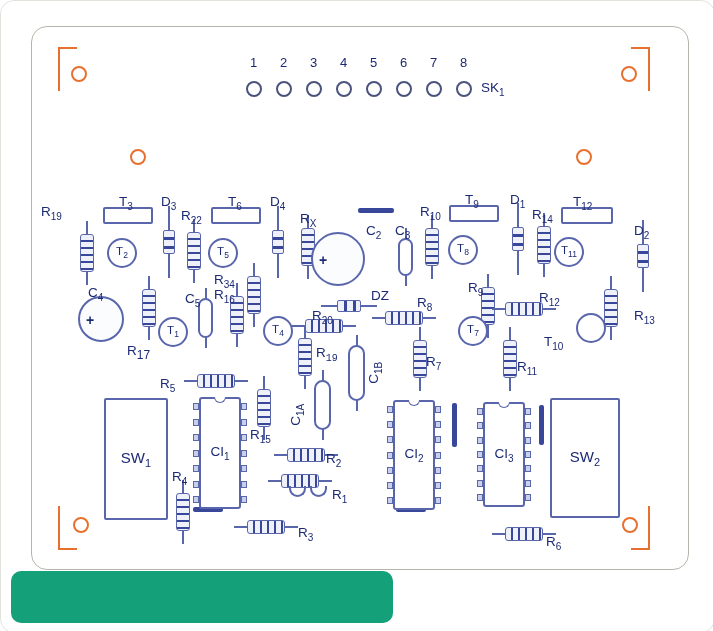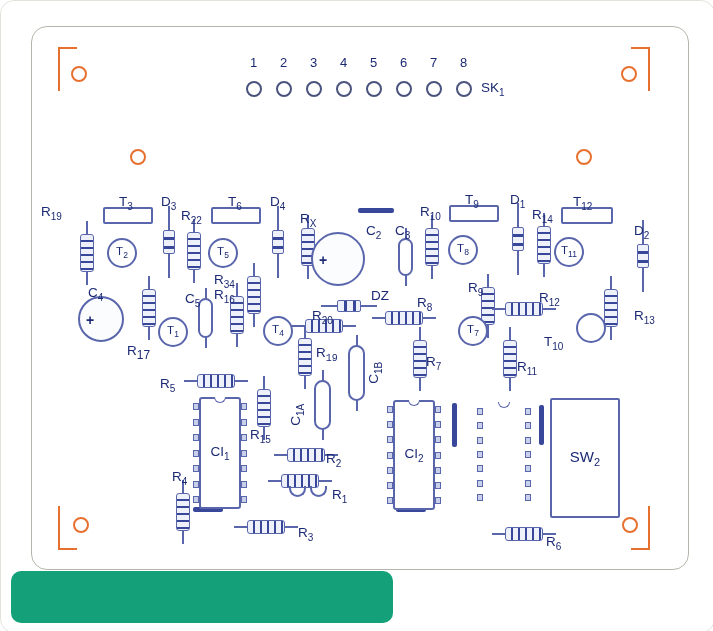--- a/index.html
+++ b/index.html
@@ -197,21 +197,27 @@
       <div style="position: absolute; box-sizing: border-box; left: 476px; top: 435.667px; width: 6px; height: 7px; background: rgb(201, 209, 234); border: 1px solid rgb(90, 102, 172);"></div>
       <div style="position: absolute; box-sizing: border-box; left: 524px; top: 435.667px; width: 6px; height: 7px; background: rgb(201, 209, 234); border: 1px solid rgb(90, 102, 172);"></div>
       <div style="position: absolute; box-sizing: border-box; left: 476px; top: 450px; width: 6px; height: 7px; background: rgb(201, 209, 234); border: 1px solid rgb(90, 102, 172);"></div>
       <div style="position: absolute; box-sizing: border-box; left: 524px; top: 450px; width: 6px; height: 7px; background: rgb(201, 209, 234); border: 1px solid rgb(90, 102, 172);"></div>
       <div style="position: absolute; box-sizing: border-box; left: 476px; top: 464.333px; width: 6px; height: 7px; background: rgb(201, 209, 234); border: 1px solid rgb(90, 102, 172);"></div>
       <div style="position: absolute; box-sizing: border-box; left: 524px; top: 464.333px; width: 6px; height: 7px; background: rgb(201, 209, 234); border: 1px solid rgb(90, 102, 172);"></div>
       <div style="position: absolute; box-sizing: border-box; left: 476px; top: 478.667px; width: 6px; height: 7px; background: rgb(201, 209, 234); border: 1px solid rgb(90, 102, 172);"></div>
       <div style="position: absolute; box-sizing: border-box; left: 524px; top: 478.667px; width: 6px; height: 7px; background: rgb(201, 209, 234); border: 1px solid rgb(90, 102, 172);"></div>
       <div style="position: absolute; box-sizing: border-box; left: 476px; top: 493px; width: 6px; height: 7px; background: rgb(201, 209, 234); border: 1px solid rgb(90, 102, 172);"></div>
       <div style="position: absolute; box-sizing: border-box; left: 524px; top: 493px; width: 6px; height: 7px; background: rgb(201, 209, 234); border: 1px solid rgb(90, 102, 172);"></div>
+      <div style="position: absolute; box-sizing: border-box; left: 482px; top: 401px; width: 42px; height: 105px; border: 2px solid rgb(90, 102, 172); border-radius: 3px; background: rgb(255, 255, 255); display: flex; align-items: center; justify-content: center;">
+        <span style="font: 13.5px &quot;Liberation Sans&quot;, sans-serif; color: rgb(28, 42, 116); white-space: nowrap;"><span>CI</span><sub style="font-size: 10px;">3</sub></span>
+      </div>
       <div style="position: absolute; box-sizing: border-box; left: 497px; top: 401px; width: 12px; height: 6px; border-left: 1.5px solid rgb(90, 102, 172); border-right: 1.5px solid rgb(90, 102, 172); border-bottom: 1.5px solid rgb(90, 102, 172); border-radius: 0px 0px 12px 12px; background: rgb(255, 255, 255);"></div>
+      <div style="position: absolute; box-sizing: border-box; left: 103px; top: 397px; width: 64px; height: 122px; border: 2px solid rgb(90, 102, 172); border-radius: 2px; background: rgb(255, 255, 255); display: flex; align-items: center; justify-content: center;">
+        <span style="font: 15px &quot;Liberation Sans&quot;, sans-serif; color: rgb(28, 42, 116); white-space: nowrap;"><span>SW</span><sub style="font-size: 11px;">1</sub></span>
+      </div>
       <div style="position: absolute; box-sizing: border-box; left: 549px; top: 397px; width: 70px; height: 120px; border: 2px solid rgb(90, 102, 172); border-radius: 2px; background: rgb(255, 255, 255); display: flex; align-items: center; justify-content: center;">
         <span style="font: 15px &quot;Liberation Sans&quot;, sans-serif; color: rgb(28, 42, 116); white-space: nowrap;"><span>SW</span><sub style="font-size: 11px;">2</sub></span>
       </div>
       <div style="position: absolute; box-sizing: border-box; left: 288px; top: 485px; width: 17px; height: 11px; border-left: 2px solid rgb(90, 102, 172); border-right: 2px solid rgb(90, 102, 172); border-bottom: 2px solid rgb(90, 102, 172); border-radius: 0px 0px 10px 10px;"></div>
       <div style="position: absolute; box-sizing: border-box; left: 309px; top: 485px; width: 17px; height: 11px; border-left: 2px solid rgb(90, 102, 172); border-right: 2px solid rgb(90, 102, 172); border-bottom: 2px solid rgb(90, 102, 172); border-radius: 0px 0px 10px 10px;"></div>
       <div style="position: absolute; box-sizing: border-box; left: 40px; top: 203px; font: 13.5px &quot;Liberation Sans&quot;, sans-serif; color: rgb(28, 42, 116); white-space: nowrap;"><span>R</span><sub style="font-size: 10px;">19</sub></div>
       <div style="position: absolute; box-sizing: border-box; left: 118px; top: 193px; font: 13.5px &quot;Liberation Sans&quot;, sans-serif; color: rgb(28, 42, 116); white-space: nowrap;"><span>T</span><sub style="font-size: 10px;">3</sub></div>
       <div style="position: absolute; box-sizing: border-box; left: 160px; top: 193px; font: 13.5px &quot;Liberation Sans&quot;, sans-serif; color: rgb(28, 42, 116); white-space: nowrap;"><span>D</span><sub style="font-size: 10px;">3</sub></div>
       <div style="position: absolute; box-sizing: border-box; left: 180px; top: 207px; font: 13.5px &quot;Liberation Sans&quot;, sans-serif; color: rgb(28, 42, 116); white-space: nowrap;"><span>R</span><sub style="font-size: 10px;">22</sub></div>
       <div style="position: absolute; box-sizing: border-box; left: 227px; top: 193px; font: 13.5px &quot;Liberation Sans&quot;, sans-serif; color: rgb(28, 42, 116); white-space: nowrap;"><span>T</span><sub style="font-size: 10px;">6</sub></div>

